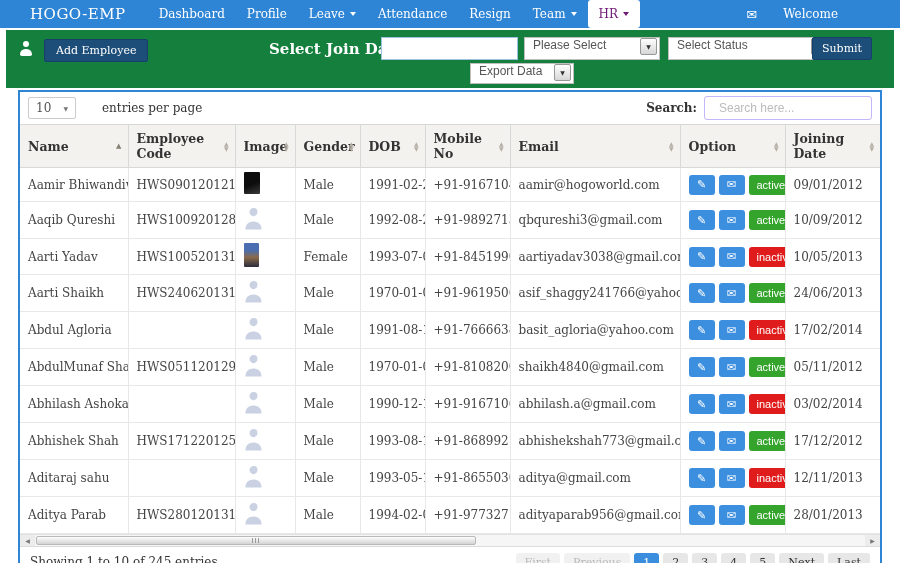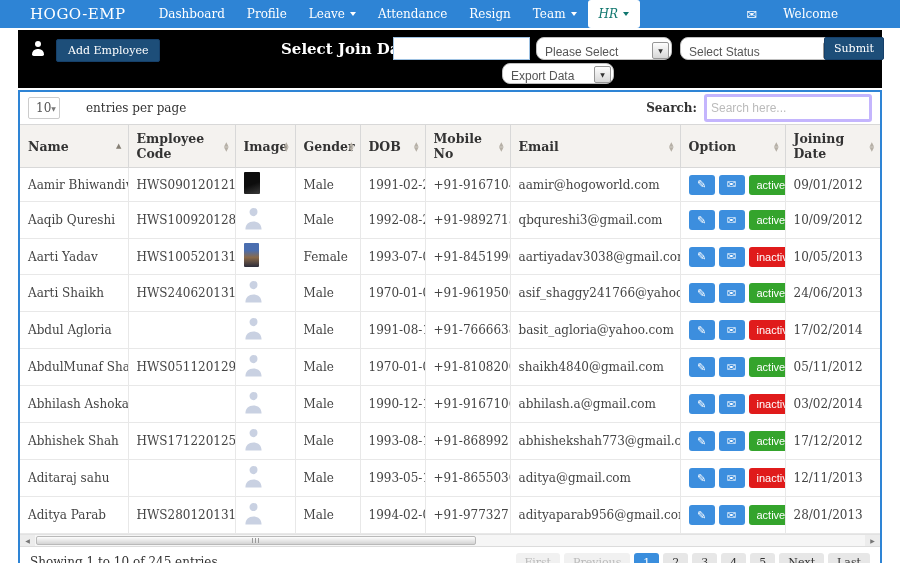--- a/index.html
+++ b/index.html
@@ -4,51 +4,51 @@
 <style>
   *{margin:0;padding:0;box-sizing:border-box;}
   html,body{width:900px;height:563px;overflow:hidden;background:#fff;}
   body{font-family:"DejaVu Serif",serif;font-size:12px;color:#333;}
 
   
   .navbar{height:28px;background:#2e84d5;display:flex;align-items:center;color:#fff;}
   .brand{font-size:15px;margin-left:30px;letter-spacing:.5px;white-space:nowrap;}
   .nav-items{display:flex;height:100%;align-items:stretch;margin-left:22px;text-align:right;}
   .nav-item{padding:0 11px;display:flex;align-items:center;font-size:12px;cursor:pointer;white-space:nowrap;}
-  .nav-item.active{background:#fff;color:#0f766e;border-radius:3px;font-style:italic;}
+  .nav-item.active{background:#fff;color:#701a75;border-radius:3px;}
   .caret{display:inline-block;margin-left:5px;width:0;height:0;border-left:3px solid transparent;border-right:3px solid transparent;border-top:4px solid currentColor;}
   .nav-right{margin-left:auto;display:flex;align-items:center;margin-right:62px;}
   .mail-glyph{font-size:13px;margin-right:26px;font-family:"DejaVu Sans",sans-serif;}
   .welcome{font-size:12px;}
 
   
-  .filter-panel{position:relative;height:58px;background:#000000;margin:2px 18px 0;}
+  .filter-panel{position:relative;height:58px;background:#15803d;margin:2px 6px 0;}
   .person-icon{position:absolute;left:13px;top:11px;width:14px;height:15px;}
   .person-icon::before{content:"";position:absolute;top:0;left:4px;width:6px;height:6px;border-radius:50%;background:#fff;}
   .person-icon::after{content:"";position:absolute;bottom:0;left:1px;width:12px;height:7px;border-radius:6px 6px 2px 2px;background:#fff;}
   .add-btn{position:absolute;left:38px;top:9px;background:#1d4e79;color:#fff;border:1px solid #16406a;border-radius:2px;padding:4px 11px;font-size:11px;font-family:"DejaVu Serif",serif;cursor:pointer;}
   .join-label{position:absolute;left:263px;top:10px;font-size:15px;font-weight:bold;color:#fff;}
   .date-input{position:absolute;left:375px;top:7px;width:137px;height:23px;border:1px solid #9fc2e2;background:#fff;font:12px "Liberation Sans",sans-serif;padding:0 6px;color:#333;}
   .submit-btn{position:absolute;left:806px;top:7px;background:#1d4e79;color:#fff;border:1px solid #16406a;border-radius:2px;padding:4px 9px;font-size:11px;font-family:"DejaVu Serif",serif;cursor:pointer;}
-  .sel{position:absolute;display:flex;align-items:flex-end;background:#fff;border:1px solid #bfbfbf;border-radius:8px;height:23px;cursor:pointer;}
+  .sel{position:absolute;display:flex;align-items:flex-start;background:#fff;border:1px solid #bfbfbf;border-radius:0;height:23px;cursor:pointer;}
   .sel-txt{flex:1;padding:0 8px;font:12px "Liberation Sans",sans-serif;color:#555;white-space:nowrap;overflow:hidden;}
   .sel-btn{width:17px;height:17px;margin-right:2px;background:linear-gradient(#fefefe,#d7d7d7);border:1px solid #979797;border-radius:2px;display:flex;align-items:center;justify-content:center;font-size:6px;color:#333;font-family:"DejaVu Sans",sans-serif;flex:none;}
   .sel-please{left:518px;top:7px;width:136px;}
   .sel-status{left:662px;top:7px;width:163px;}
-  .sel-export{left:484px;top:33px;width:112px;height:21px;}
+  .sel-export{left:464px;top:33px;width:104px;height:21px;}
 
   
   .table-panel{margin:2px 18px 0;border:2px solid #2e84d5;background:#fff;}
   .controls{display:flex;align-items:center;padding:5px 8px;height:32px;}
-  .entries-sel{display:flex;align-items:center;justify-content:space-between;border:1px solid #ccc;border-radius:2px;background:#fff;padding:3px 7px;width:32px;color:#555;cursor:pointer;}
+  .entries-sel{display:flex;align-items:center;justify-content:space-between;border:1px solid #ccc;border-radius:2px;background:#fff;padding:3px 7px;width:48px;color:#555;cursor:pointer;}
   .entries-sel .tiny-caret{font-size:6px;color:#777;font-family:"DejaVu Sans",sans-serif;}
   .entries-label{margin-left:26px;color:#333;}
   .search-wrap{margin-left:auto;display:flex;align-items:center;}
   .search-label{font-weight:bold;margin-right:7px;}
-  .search-input{width:168px;padding:4px 4px;border:3px solid #c4b5fd;border-radius:3px;font:12px "Liberation Sans",sans-serif;color:#444;}
+  .search-input{width:168px;padding:4px 14px;border:1px solid #c4b5fd;border-radius:3px;font:12px "Liberation Sans",sans-serif;color:#444;}
   .search-input::placeholder{color:#bbb;}
 
   table{width:100%;border-collapse:collapse;table-layout:fixed;}
   th{background:#f4f2ef;border:1px solid #d8d8d8;border-left:none;text-align:left;padding:6px 8px;font-size:12.5px;color:#333;position:relative;height:28px;cursor:pointer;}
   th:last-child{border-right:none;}
   td{border:1px solid #e8e8e8;border-left:none;padding:4px 8px;height:32px;font-size:12px;color:#444;overflow:hidden;white-space:nowrap;}
   td:last-child{border-right:none;}
   .sort{position:absolute;right:6px;top:50%;transform:translateY(-50%);display:flex;flex-direction:column;align-items:center;font-family:"DejaVu Sans",sans-serif;font-size:6px;line-height:5px;color:#b5afa5;}
   .sort.asc{font-size:7px;color:#857f74;}
   .sort i{font-style:normal;}

